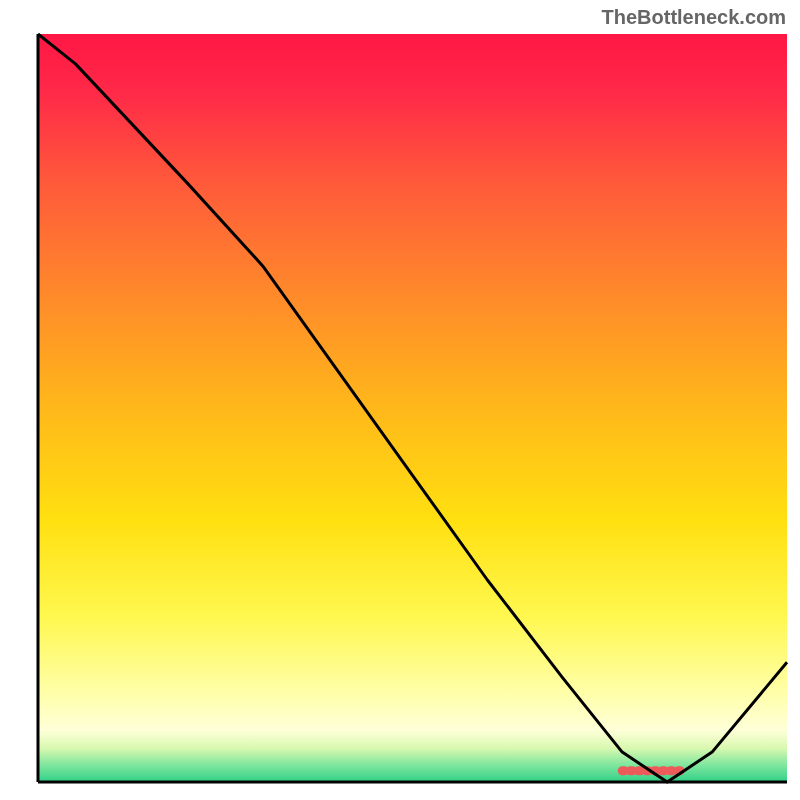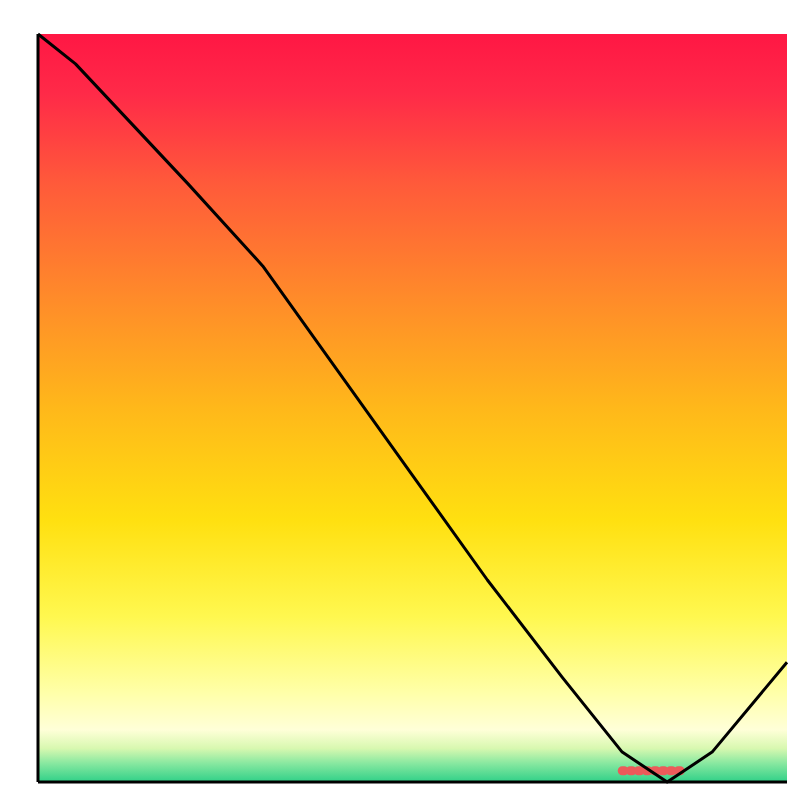--- a/index.html
+++ b/index.html
@@ -26,20 +26,21 @@
   svg {
     position: absolute;
     top: 0;
     left: 0;
   }
 </style>
 </head>
 <body>
 <div class="container">
 
+  <div class="watermark">TheBottleneck.com</div>
 
   <svg id="chart-svg" width="800" height="800" viewBox="0 0 800 800">
     <defs>
       <linearGradient id="bg-grad" x1="0" y1="0" x2="0" y2="1">
           <stop offset="0%" stop-color="#ff1744"></stop>
           <stop offset="8%" stop-color="#ff2a48"></stop>
           <stop offset="20%" stop-color="#ff5a3a"></stop>
           <stop offset="35%" stop-color="#ff8a2a"></stop>
           <stop offset="50%" stop-color="#ffb81a"></stop>
           <stop offset="65%" stop-color="#ffe010"></stop>

